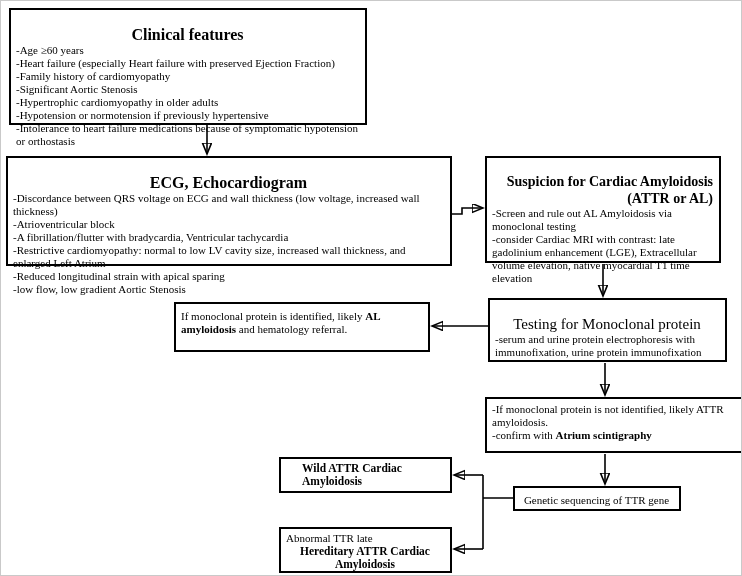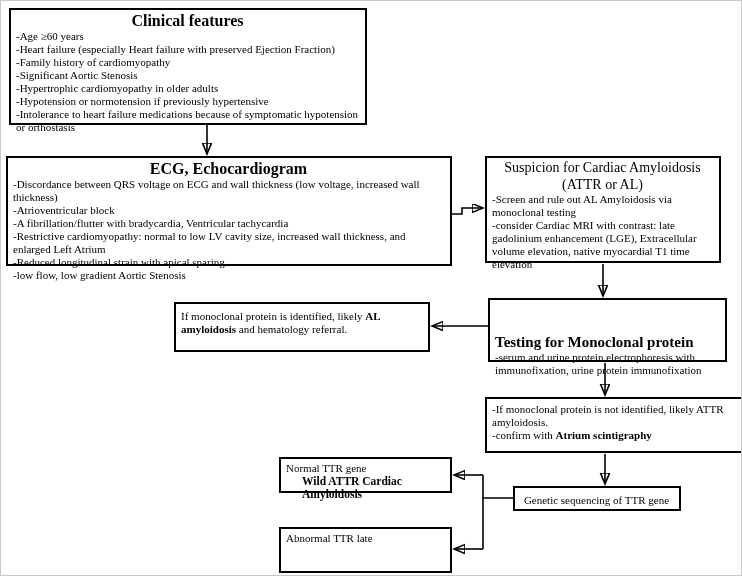--- a/index.html
+++ b/index.html
@@ -3,25 +3,25 @@
 <meta charset="utf-8">
 <style>
   html,body{margin:0;padding:0;background:#ffffff;}
   #canvas{
     position:relative;width:742px;height:576px;background:#ffffff;
     border:1px solid #c9c9c9;box-sizing:border-box;overflow:hidden;
     font-family:"Liberation Serif", serif;color:#000;
   }
   .box{
     position:absolute;background:#fff;border:2px solid #000;box-sizing:border-box;
-    padding:1px 6px 2px 5px;font-size:11px;line-height:13px;
+    padding:15px 6px 2px 5px;font-size:11px;line-height:13px;
   }
   .box .title{font-weight:bold;text-align:center;font-size:16px;line-height:19px;}
-  .title-sm{font-weight:normal;text-align:center;font-size:14px;line-height:17px;}
-  .title-md{font-weight:bold;text-align:left;font-size:15px;line-height:18px;margin-top:32px;}
+  .title-sm{font-weight:bold;text-align:right;font-size:14px;line-height:17px;}
+  .title-md{font-weight:normal;text-align:center;font-size:15px;line-height:18px;}
   .line{line-height:13px;}
   b{font-weight:bold;}
   #clinical-box{left:8px;top:7px;width:358px;height:117px;}
   #ecg-box{left:5px;top:155px;width:446px;height:110px;}
   #suspicion-box{left:484px;top:155px;width:236px;height:107px;}
   #testing-box{left:487px;top:297px;width:239px;height:64px;}
   #al-result-box{left:173px;top:301px;width:256px;height:50px;padding-top:6px;}
   #attr-result-box{left:484px;top:396px;width:292px;height:56px;padding-top:4px;}
   #genetic-box{left:512px;top:485px;width:168px;height:25px;display:flex;align-items:flex-end;justify-content:center;}
   #wild-box{left:278px;top:456px;width:173px;height:36px;padding-top:3px;}
@@ -103,21 +103,21 @@
   <div class="box" id="attr-result-box">
     <div class="line">-If monoclonal protein is not identified, likely ATTR amyloidosis.</div>
     <div class="line"><span>-confirm with </span><b>Atrium scintigraphy</b></div>
   </div>
 
   <div class="box" id="genetic-box">
     <span>Genetic sequencing of TTR gene</span>
   </div>
 
   <div class="box" id="wild-box">
-    <div class="line">Normal TTR gene</div>
     <div class="line bold-line">Wild ATTR Cardiac Amyloidosis</div>
   </div>
 
   <div class="box" id="hereditary-box">
     <div class="line">Abnormal TTR late</div>
+    <div class="line bold-line">Hereditary ATTR Cardiac Amyloidosis</div>
   </div>
 
 </div>
 
 </body></html>

